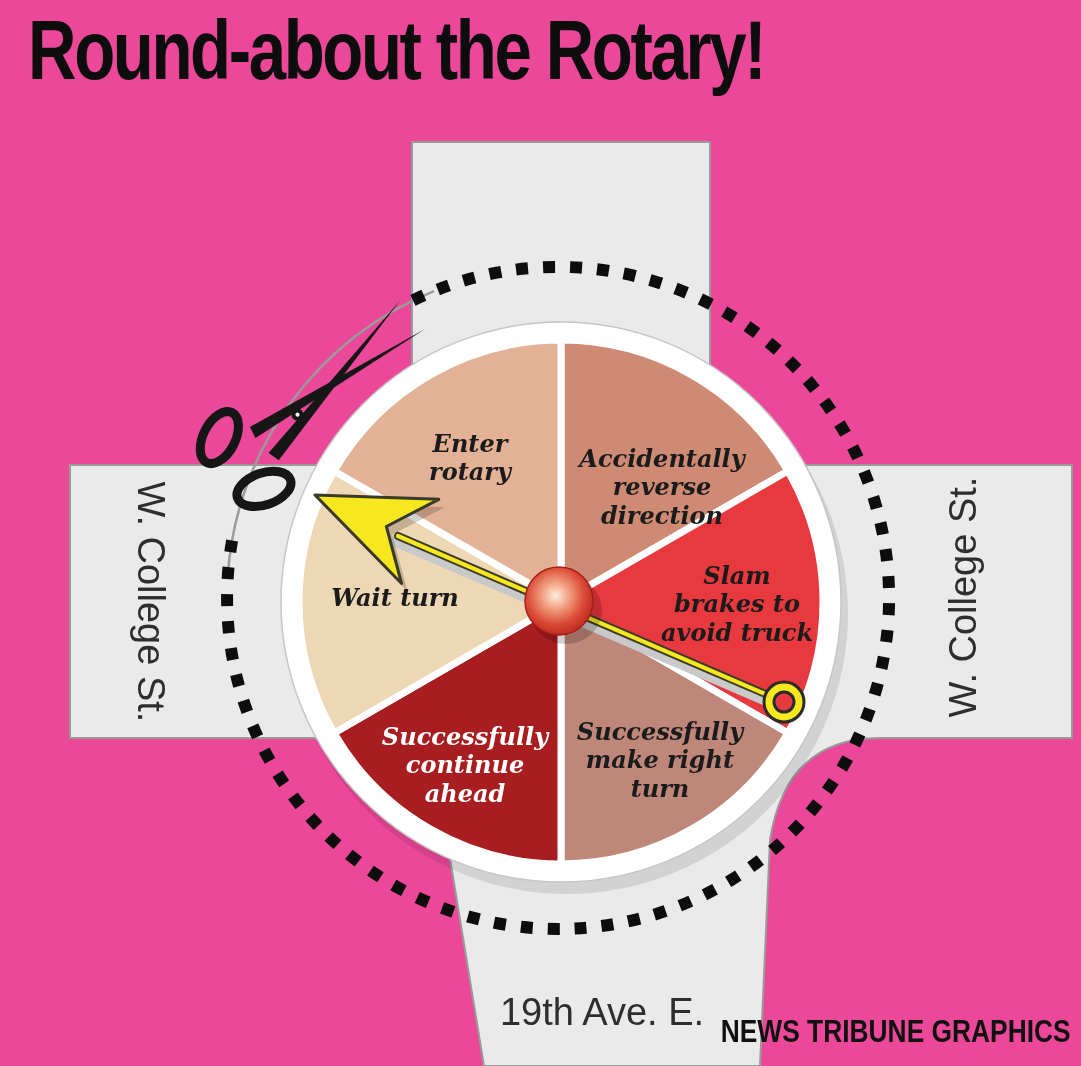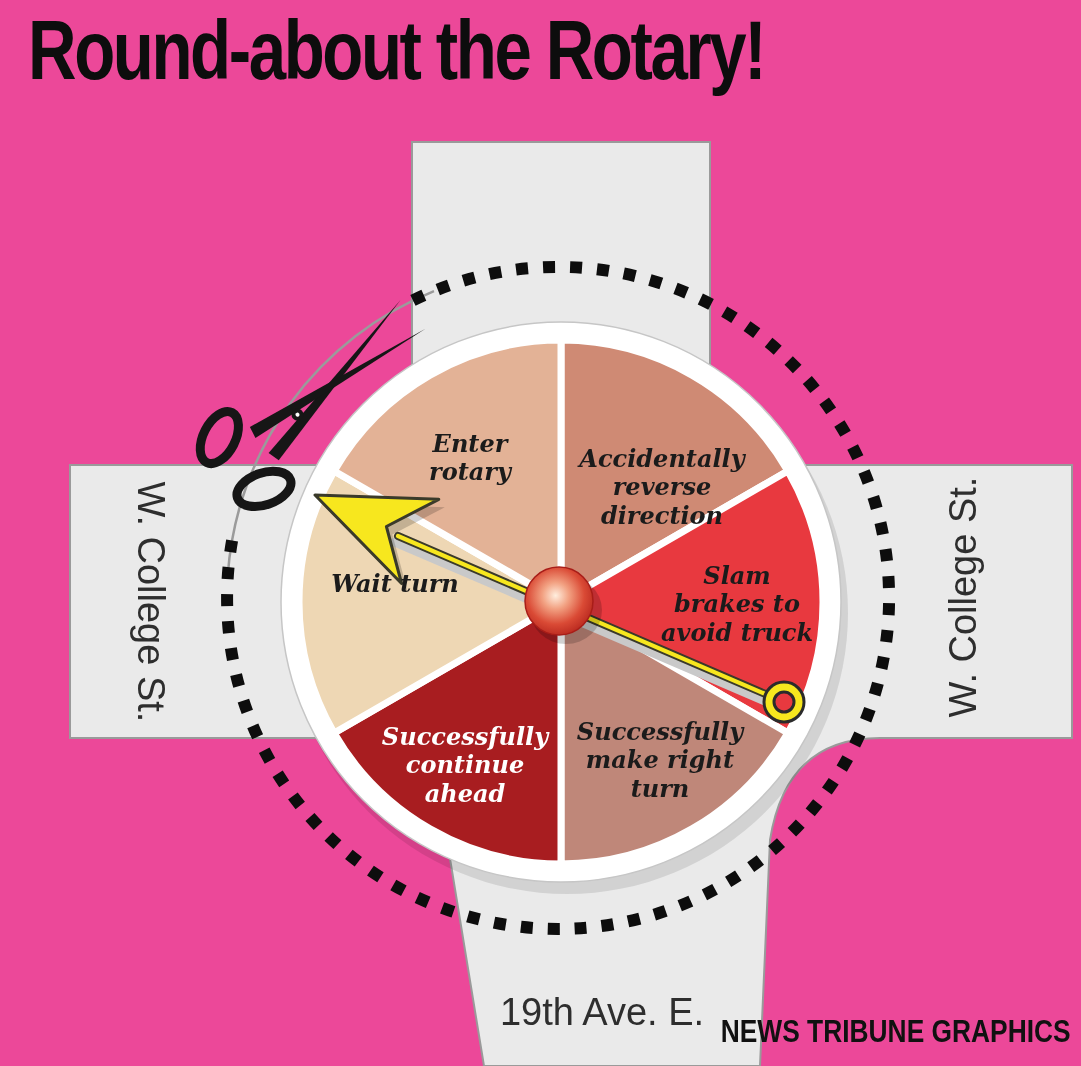--- a/index.html
+++ b/index.html
@@ -90,16 +90,16 @@
 direction</div>
   <div class="wedge-label" style="left:737px;top:604px;">Slam
 brakes to
 avoid truck</div>
   <div class="wedge-label" style="left:660px;top:760px;">Successfully
 make right
 turn</div>
   <div class="wedge-label light" style="left:465px;top:765px;">Successfully
 continue
 ahead</div>
-  <div class="wedge-label" style="left:395px;top:584px;">Wait turn</div>
+  <div class="wedge-label" style="left:395px;top:598px;">Wait turn</div>
 
   <div class="credit">NEWS TRIBUNE GRAPHICS</div>
 </div>
 
 </body></html>

